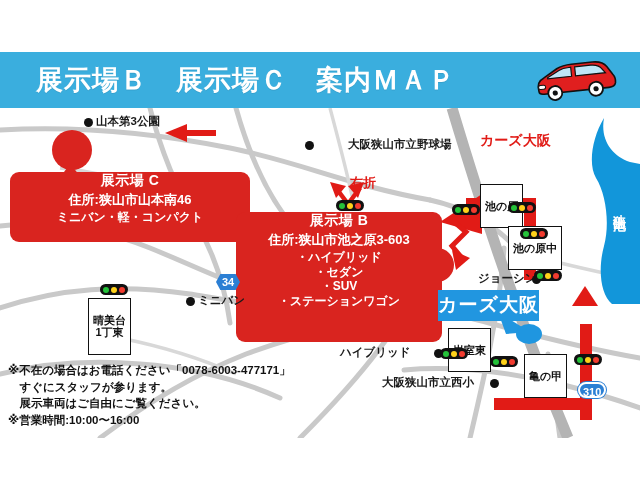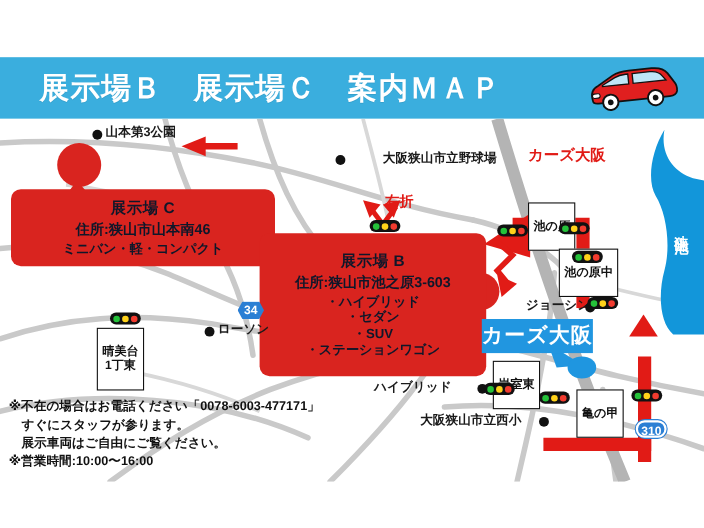--- a/index.html
+++ b/index.html
@@ -39,23 +39,23 @@
 
   
   .shield{position:absolute;background:#2b7fd4;color:#fff;font-weight:bold;
           font-size:11px;text-align:center;line-height:16px;height:16px;
           min-width:24px;padding:0 3px;box-sizing:border-box;}
   .shield-hex{clip-path:polygon(18% 0,82% 0,100% 50%,82% 100%,18% 100%,0 50%);}
   .shield-round{border-radius:9px;border:2px solid #fff;
                 box-shadow:0 0 0 1px #2b7fd4;}
 
   
-  .callout{position:absolute;background:#d9241f;color:#0f172a;border-radius:9px;
+  .callout{position:absolute;background:#d9241f;color:#ffffff;border-radius:9px;
            font-weight:bold;text-align:center;box-sizing:border-box;
-           display:flex;flex-direction:column;justify-content:center;
+           display:flex;flex-direction:column;
            align-items:center;}
   .callout .c-title{font-size:14px;letter-spacing:.5px;margin-bottom:1px;}
   .callout .c-addr{font-size:13px;margin-bottom:1px;}
   .callout .c-item{font-size:12px;line-height:1.22;}
 
   
   .pin{position:absolute;background:#d9241f;border-radius:50%;}
 
   
   .brand{position:absolute;background:#2196e0;color:#fff;font-weight:bold;
@@ -204,21 +204,21 @@
     <div class="red-txt lbl-12" style="left:350px;top:66px;font-size:13px;">右折</div>
     <div class="red-txt" style="left:480px;top:24px;font-size:14px;">カーズ大阪</div>
 
     <div class="dot" style="left:84px;top:10px;"></div>
     <div class="lbl lbl-12" style="left:96px;top:7px;">山本第3公園</div>
 
     <div class="dot" style="left:305px;top:33px;"></div>
     <div class="lbl lbl-12" style="left:320px;top:30px;margin-left:28px;">大阪狭山市立野球場</div>
 
     <div class="dot" style="left:186px;top:189px;"></div>
-    <div class="lbl lbl-12" style="left:198px;top:186px;">ローソン</div>
+    <div class="lbl lbl-12" style="left:198px;top:186px;">ミニバン</div>
 
     <div class="lbl lbl-12" style="left:478px;top:164px;">ジョーシン</div>
     <div class="dot" style="left:532px;top:167px;"></div>
 
     <div class="lbl lbl-12" style="left:340px;top:238px;">ハイブリッド</div>
     <div class="dot" style="left:434px;top:241px;"></div>
 
     <div class="lbl lbl-12" style="left:382px;top:268px;">大阪狭山市立西小</div>
     <div class="dot" style="left:490px;top:271px;"></div>
 

